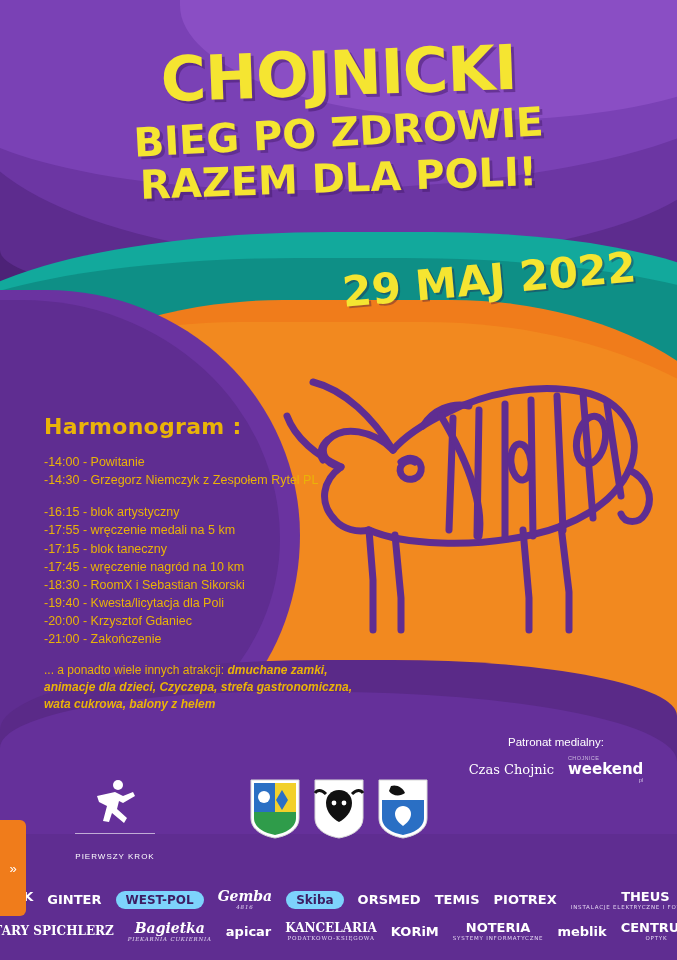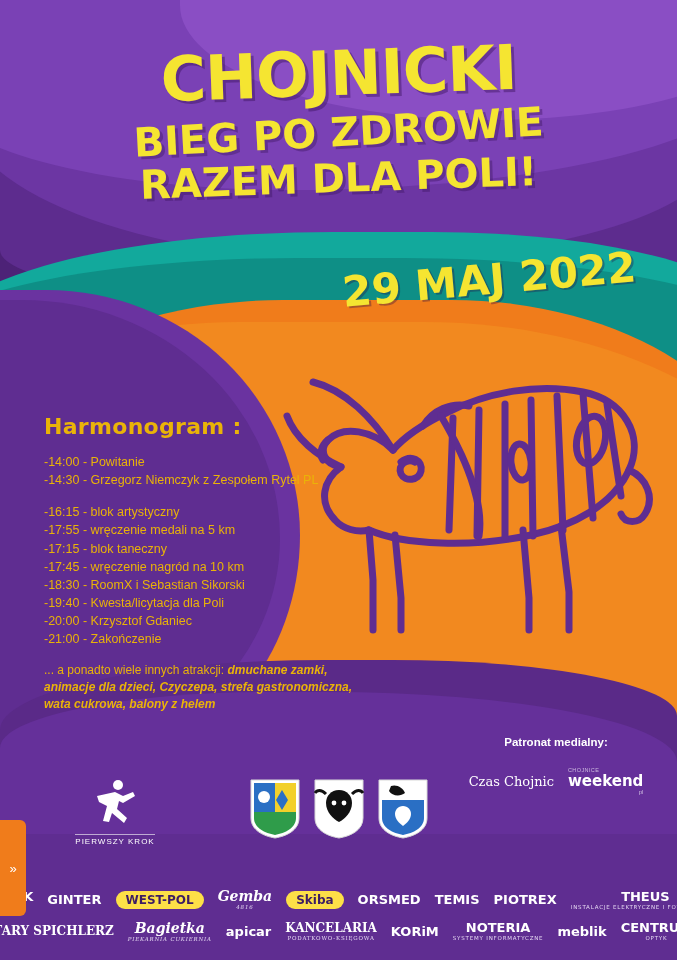--- a/index.html
+++ b/index.html
@@ -181,22 +181,22 @@
   .patronat {
     position: absolute;
     right: 26px; top: 736px;
     width: 190px;
     text-align: center;
     z-index: 8;
     color: #fff;
   }
   .patronat .label {
     font-size: 11.5px;
-    margin-bottom: 20px;
-    font-weight: bold;
+    margin-bottom: 8px;
+    font-weight: normal;
   }
   .patronat-logos {
     display: flex; align-items: center; justify-content: center; gap: 14px;
   }
   .czas-chojnic {
     font-family: "DejaVu Serif", serif;
     font-size: 13px; color: #fff;
   }
   .weekend-logo { text-align: left; line-height: 1; }
   .weekend-logo .top { font-size: 5.5px; color: #cbb8de; letter-spacing: .4px; }
@@ -206,21 +206,21 @@
   
   .pk-logo {
     position: absolute;
     left: 60px; top: 778px;
     width: 110px; text-align: center;
     z-index: 8; color: #fff;
   }
   .pk-logo .pk-text {
     font-size: 8px; letter-spacing: 1px; margin-top: 3px;
     border-top: 1px solid rgba(255,255,255,.6);
-    padding-top: 2px;
+    padding-top: 18px;
     display: inline-block;
   }
 
   
   .crests {
     position: absolute;
     left: 50%; transform: translateX(-50%);
     top: 778px;
     display: flex; gap: 12px;
     z-index: 8;
@@ -256,21 +256,21 @@
     letter-spacing: .8px;
     color: #e4d6f1;
     margin-top: 2px;
   }
   .sponsor.script {
     font-family: "DejaVu Serif", serif;
     font-style: italic;
     font-size: 14px;
   }
   .sponsor.pill {
-    background: #fde047; color: #3d1d63;
+    background: #7dd3fc; color: #3d1d63;
     border-radius: 12px; padding: 3px 10px;
     font-size: 12px;
   }
   .sponsor.serif { font-family: "DejaVu Serif", serif; font-size: 12px; }
 
   
   .side-tab {
     position: absolute;
     left: 0; bottom: 44px;
     width: 26px; height: 96px;

